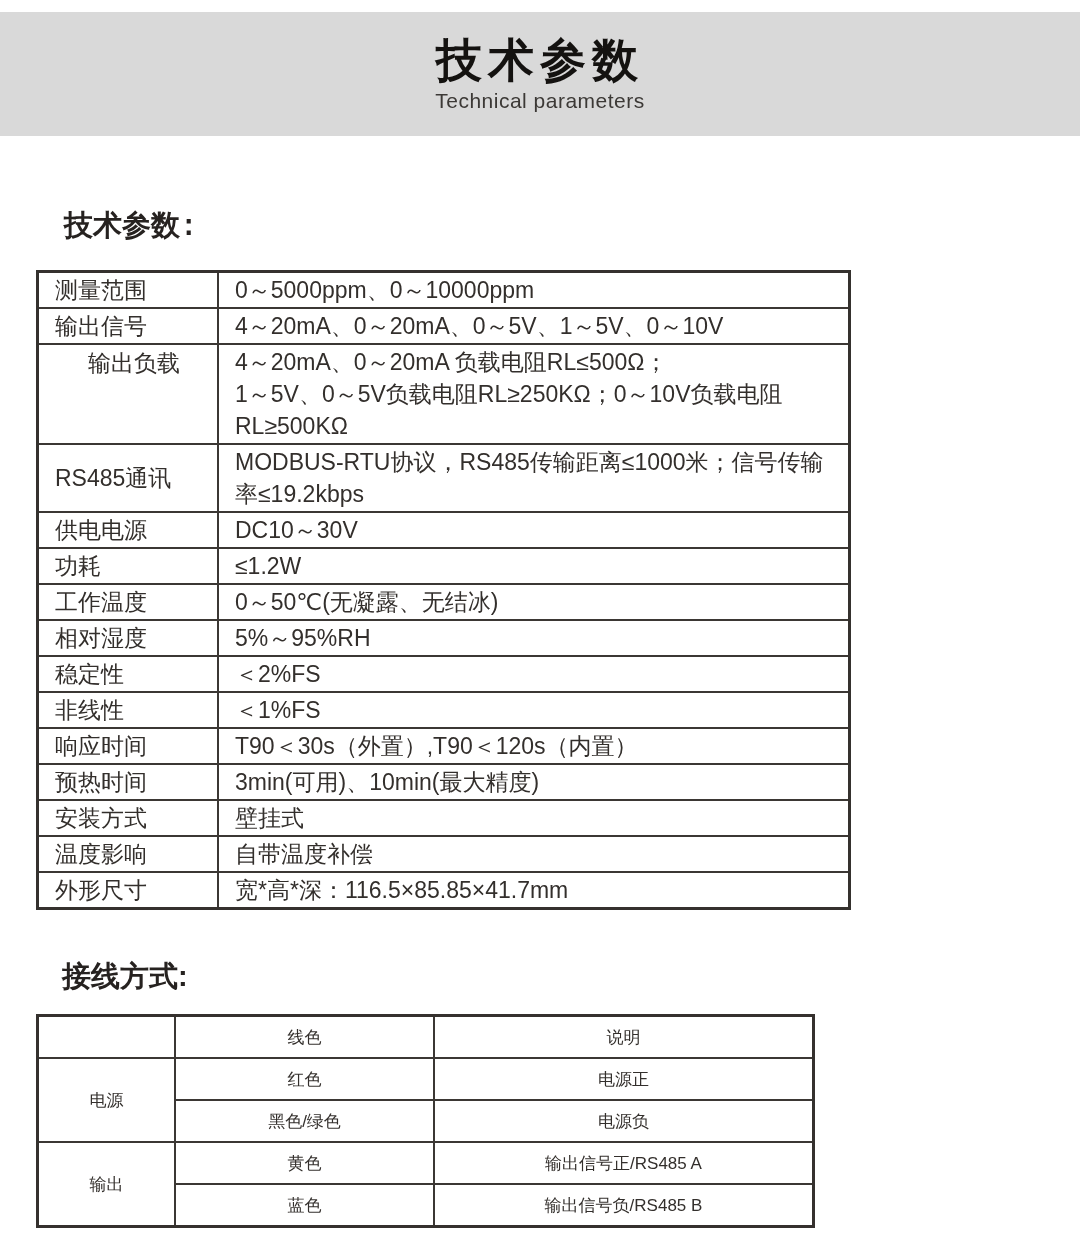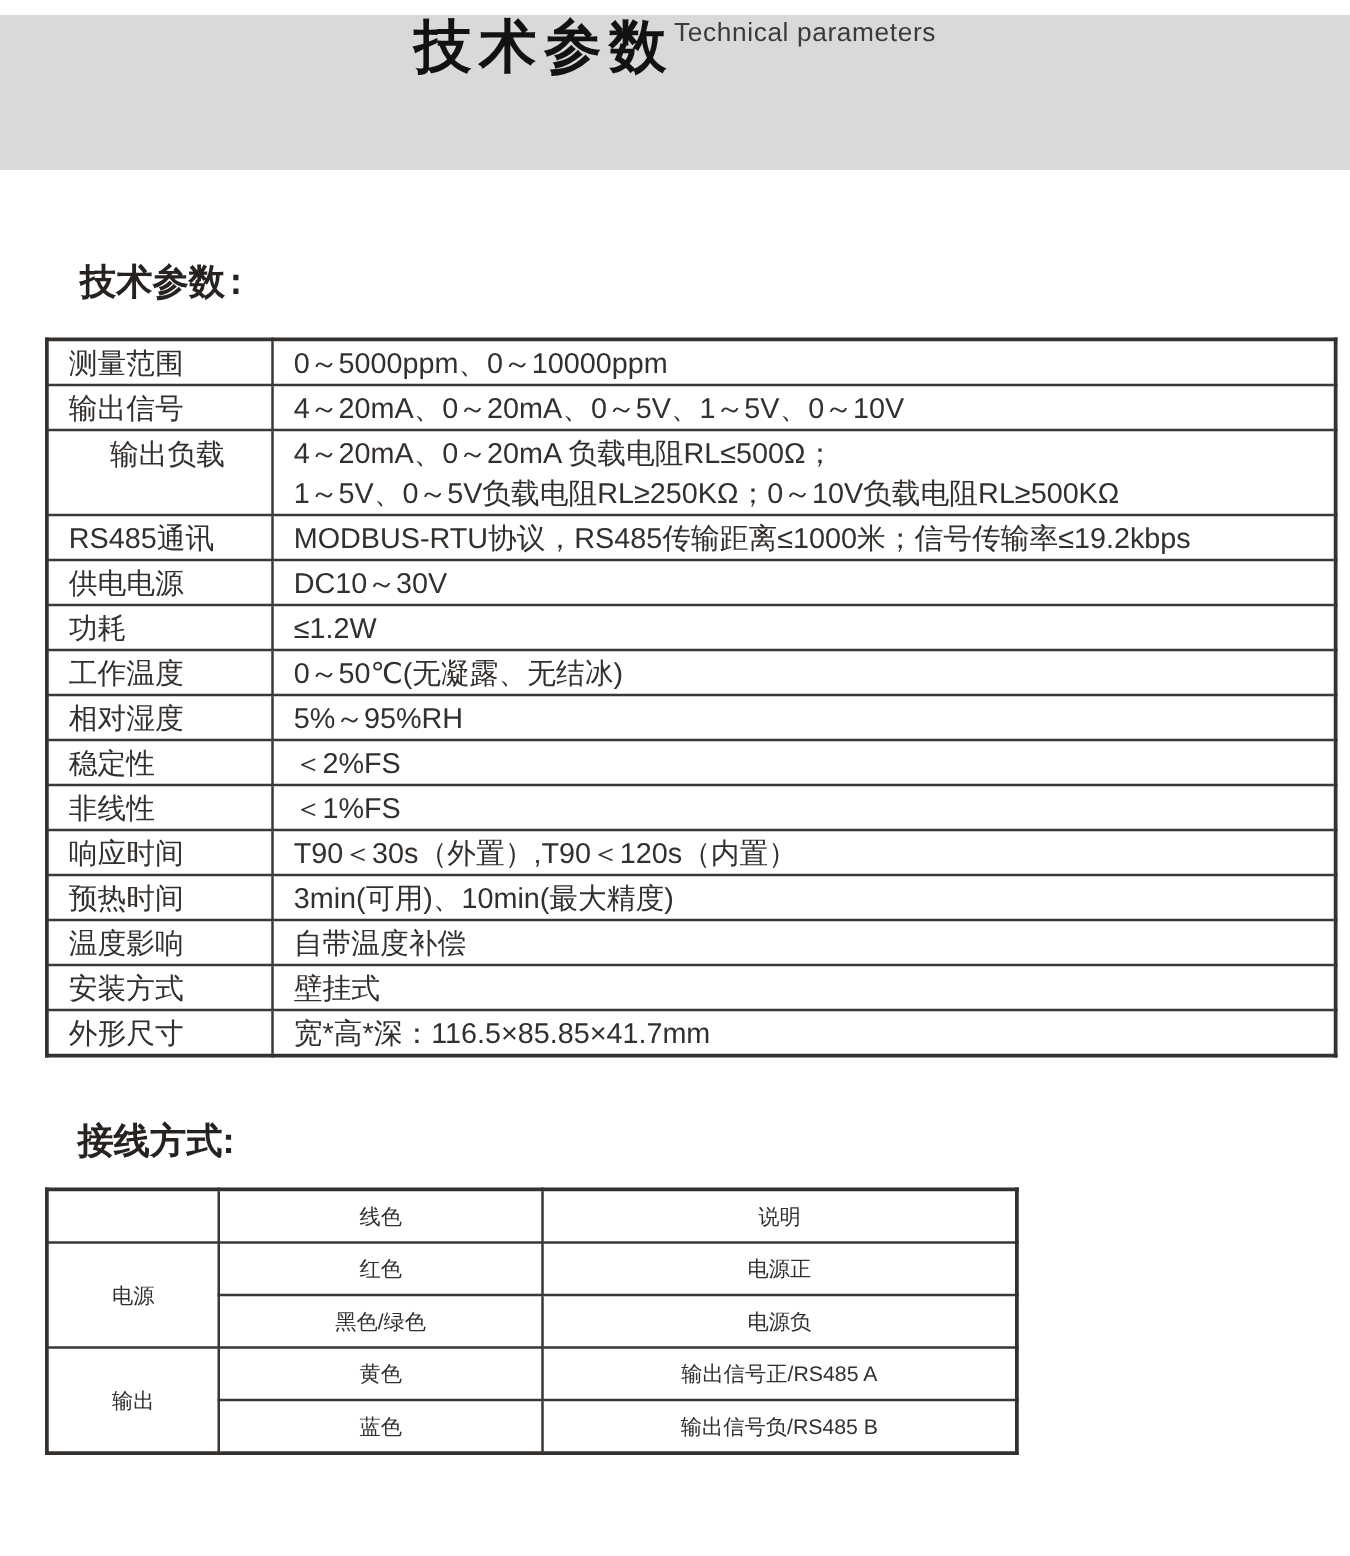--- a/index.html
+++ b/index.html
@@ -14,21 +14,22 @@
     color: #332f2c;
     overflow: hidden;
   }
 
   
   .banner {
     margin-top: 12px;
     height: 124px;
     background: #d9d9d9;
     display: flex;
-    flex-direction: row;
+    flex-direction: column;
+    align-items: center;
     justify-content: center;
   }
   .banner .title {
     font-size: 46px;
     font-weight: bold;
     letter-spacing: 6px;
     color: #141210;
     line-height: 1.1;
   }
   .banner .subtitle {
@@ -44,21 +45,21 @@
     font-weight: bold;
     color: #262220;
   }
   #specs-heading  { margin: 70px 0 0 64px; font-family: Liberation Mono, monospace; }
   #wiring-heading { margin: 47px 0 0 62px; }
 
   
   table { border-collapse: collapse; table-layout: fixed; }
   table.specs {
     margin: 24px 0 0 36px;
-    width: 1034px;
+    width: 815px;
     border: 3px solid #35312e;
   }
   .specs td {
     border: 2px solid #3b3734;
     font-size: 23px;
     line-height: 32px;
     padding: 1px 4px 1px 16px;
     vertical-align: middle;
     color: #332f2c;
   }
@@ -138,26 +139,26 @@
     </tr>
     <tr>
       <td class="lbl">响应时间</td>
       <td class="val">T90＜30s（外置）,T90＜120s（内置）</td>
     </tr>
     <tr>
       <td class="lbl">预热时间</td>
       <td class="val">3min(可用)、10min(最大精度)</td>
     </tr>
     <tr>
+      <td class="lbl">安装方式</td>
+      <td class="val">壁挂式</td>
+    </tr>
+    <tr>
       <td class="lbl">温度影响</td>
       <td class="val">自带温度补偿</td>
-    </tr>
-    <tr>
-      <td class="lbl">安装方式</td>
-      <td class="val">壁挂式</td>
     </tr>
     <tr>
       <td class="lbl">外形尺寸</td>
       <td class="val">宽*高*深：116.5×85.85×41.7mm</td>
     </tr>
   </tbody>
 </table>
 
 <div id="wiring-heading" class="section-heading">接线方式:</div>
 

